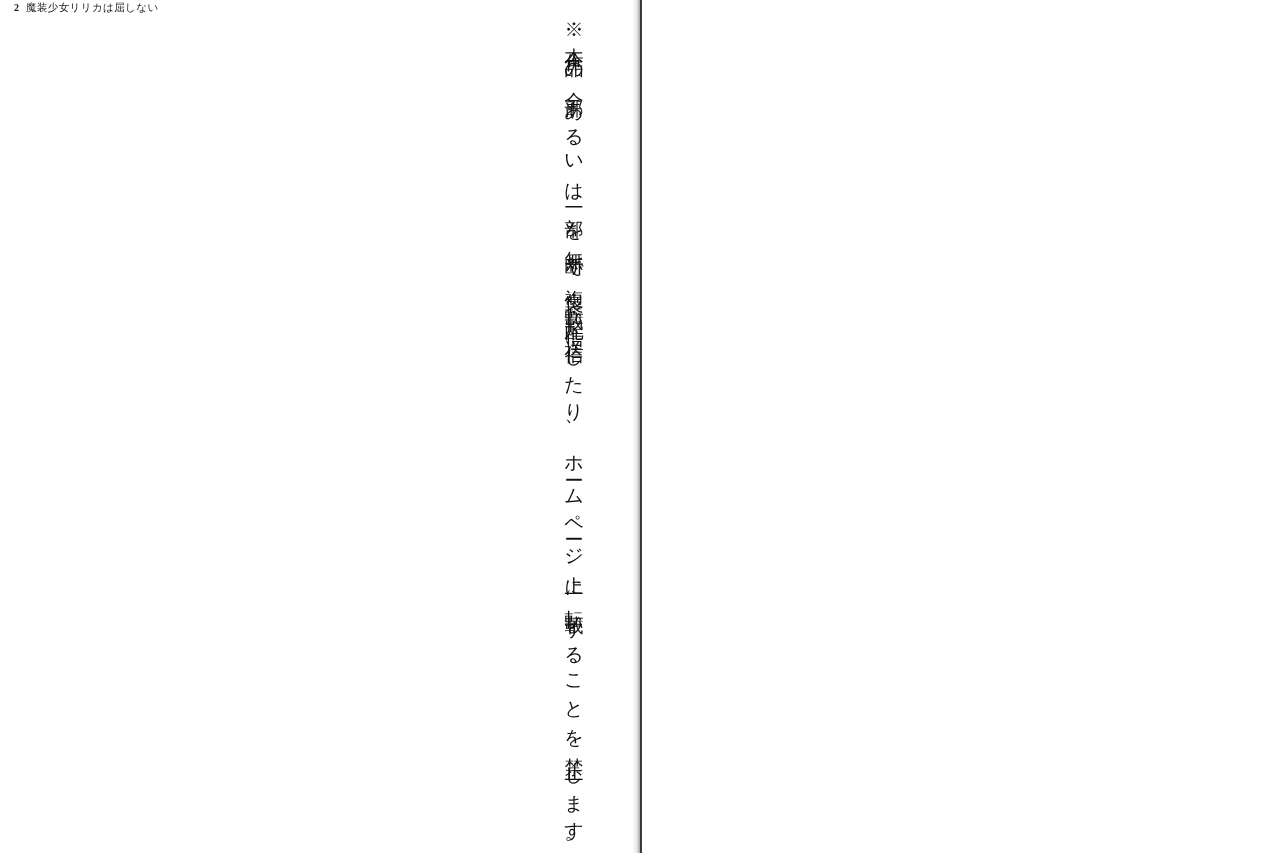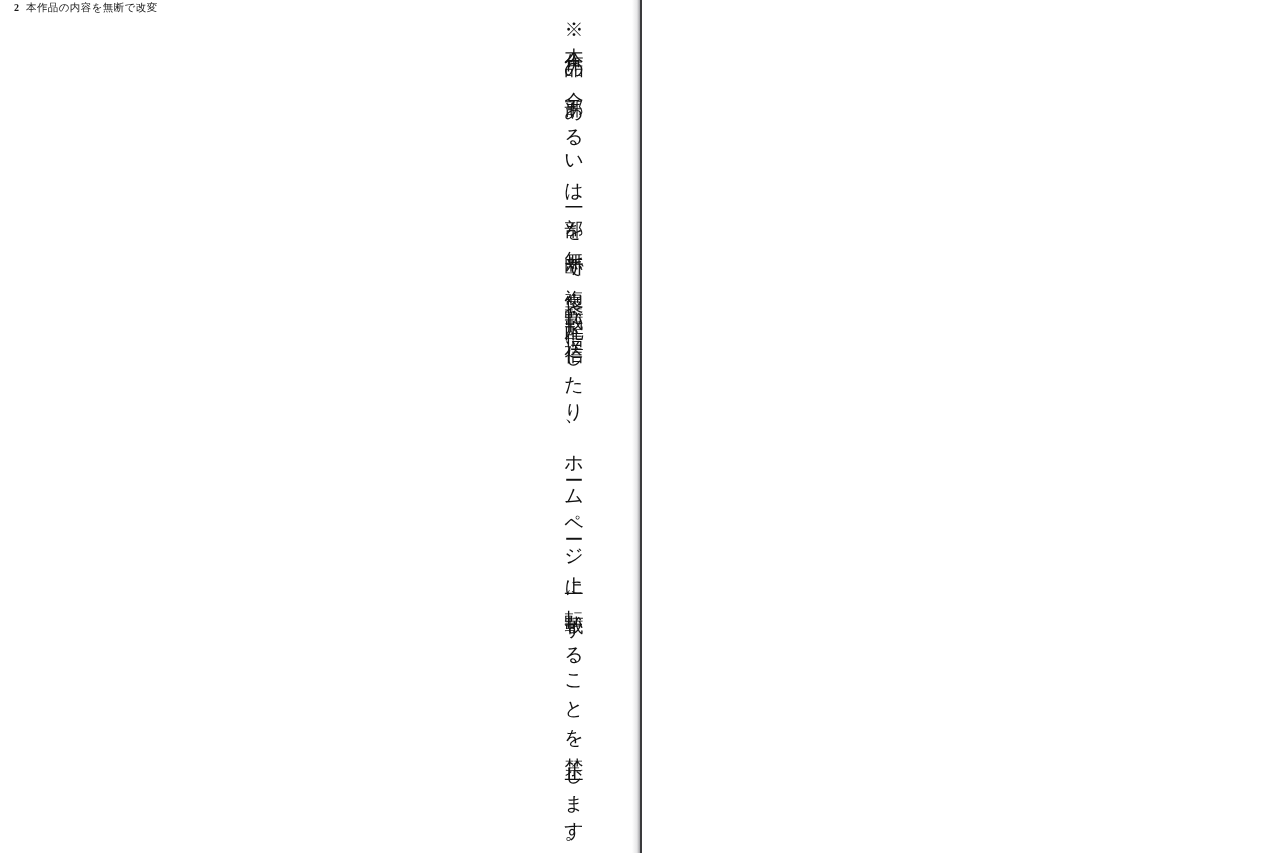--- a/index.html
+++ b/index.html
@@ -110,21 +110,21 @@
 </style>
 </head>
 <body>
 
 <div class="page">
 
   <div class="page-left">
 
     <div class="running-head">
       <span class="folio">2</span>
-      <span class="head-title">本作品の内容を無断で改変</span>
+      <span class="head-title">魔装少女リリカは屈しない</span>
     </div>
 
     <div class="vtext">
       <div class="vcol">※本作品の全部あるいは一部を無断で複製・転載・配信・送信したり、ホームページ上に転載す</div>
       <div class="vcol">ることを禁止します。 本作品の内容を無断で改変、改ざん等行うことも禁止します。また、有</div>
 
     </div>
 
     <div class="gutter-shadow"></div>
   </div>

